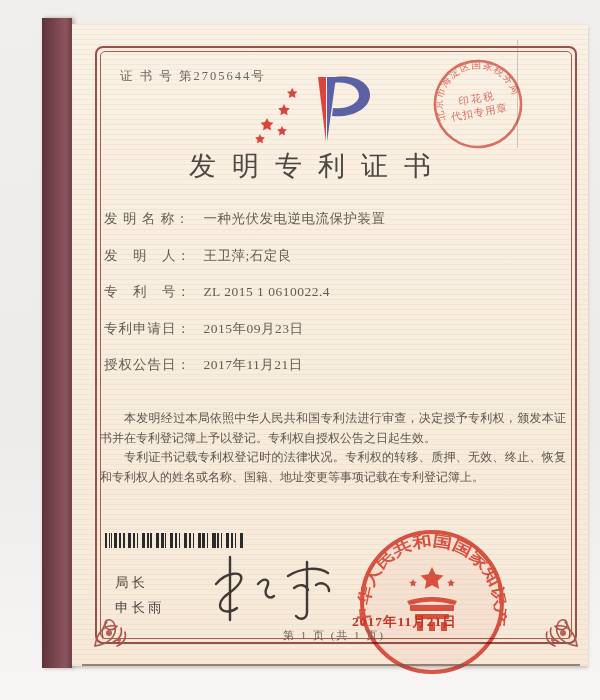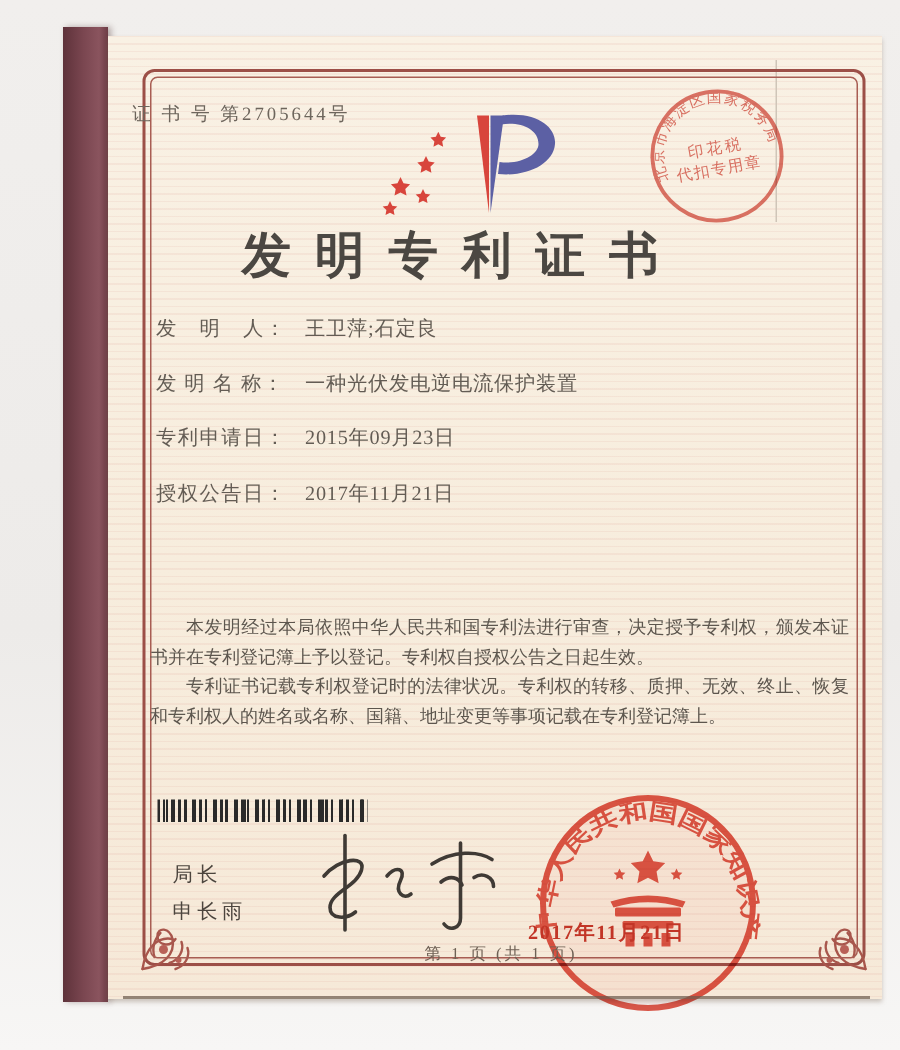--- a/index.html
+++ b/index.html
@@ -22,26 +22,26 @@
   .underpage-line{position:absolute;left:517px;top:40px;width:1px;height:108px;background:#cfc5b8;}
 
   
   .frame{position:absolute;left:95px;top:46px;width:478px;height:594px;
          border:2px solid #9c4f47;border-radius:8px;}
   .frame::after{content:"";position:absolute;inset:3px;border:1px solid #a85d53;border-radius:5px;}
   .corner{position:absolute;width:62px;height:62px;}
   .corner.bl{left:-6px;bottom:-8px;transform:scaleX(-1);}
   .corner.br{right:-6px;bottom:-8px;}
 
-  .cert-no{position:absolute;left:88px;top:68px;font-size:12.5px;color:#6d655c;letter-spacing:2px;}
+  .cert-no{position:absolute;left:120px;top:68px;font-size:12.5px;color:#6d655c;letter-spacing:2px;}
 
   .logo{position:absolute;left:240px;top:68px;}
 
-  .title{position:absolute;left:120px;top:148px;width:360px;text-align:center;
-         font-size:33px;color:#4b4742;letter-spacing:16px;text-indent:16px;font-weight:700;}
+  .title{position:absolute;left:130px;top:148px;width:360px;text-align:center;
+         font-size:27px;color:#4b4742;letter-spacing:16px;text-indent:16px;font-weight:400;}
 
   .fields{position:absolute;left:104px;top:210px;width:430px;}
   .field-row{height:36.5px;font-size:13.5px;color:#635c54;white-space:nowrap;}
   .field-row .lbl{display:inline-block;min-width:96px;letter-spacing:1px;}
   .field-row .val{letter-spacing:.5px;}
 
   .body-text{position:absolute;left:100px;top:409px;width:466px;
              font-size:12px;line-height:19.5px;color:#5d564e;text-align:justify;}
   .body-text p{margin:0;text-indent:2em;}
 
@@ -123,26 +123,30 @@
       <textPath href="#taxArc" startOffset="2">北京市海淀区国家税务局</textPath>
     </text>
     <text x="48" y="46" text-anchor="middle" font-size="10.5" fill="#d96055" letter-spacing="2">印花税</text>
     <text x="48" y="60" text-anchor="middle" font-size="10.5" fill="#d96055" letter-spacing="1">代扣专用章</text>
   </svg>
 
   <div class="title">发明专利证书</div>
 
   <div class="fields">
     <div class="field-row">
+      <span class="lbl">发 明 名 称：</span>
+      <span class="val">一种光伏发电逆电流保护装置</span>
+    </div>
+    <div class="field-row">
       <span class="lbl">发　明　人：</span>
       <span class="val">王卫萍;石定良</span>
     </div>
     <div class="field-row">
-      <span class="lbl">发 明 名 称：</span>
-      <span class="val">一种光伏发电逆电流保护装置</span>
+      <span class="lbl">专　利　号：</span>
+      <span class="val">ZL 2015 1 0610022.4</span>
     </div>
     <div class="field-row">
       <span class="lbl">专利申请日：</span>
       <span class="val">2015年09月23日</span>
     </div>
     <div class="field-row">
       <span class="lbl">授权公告日：</span>
       <span class="val">2017年11月21日</span>
     </div>
   </div>

